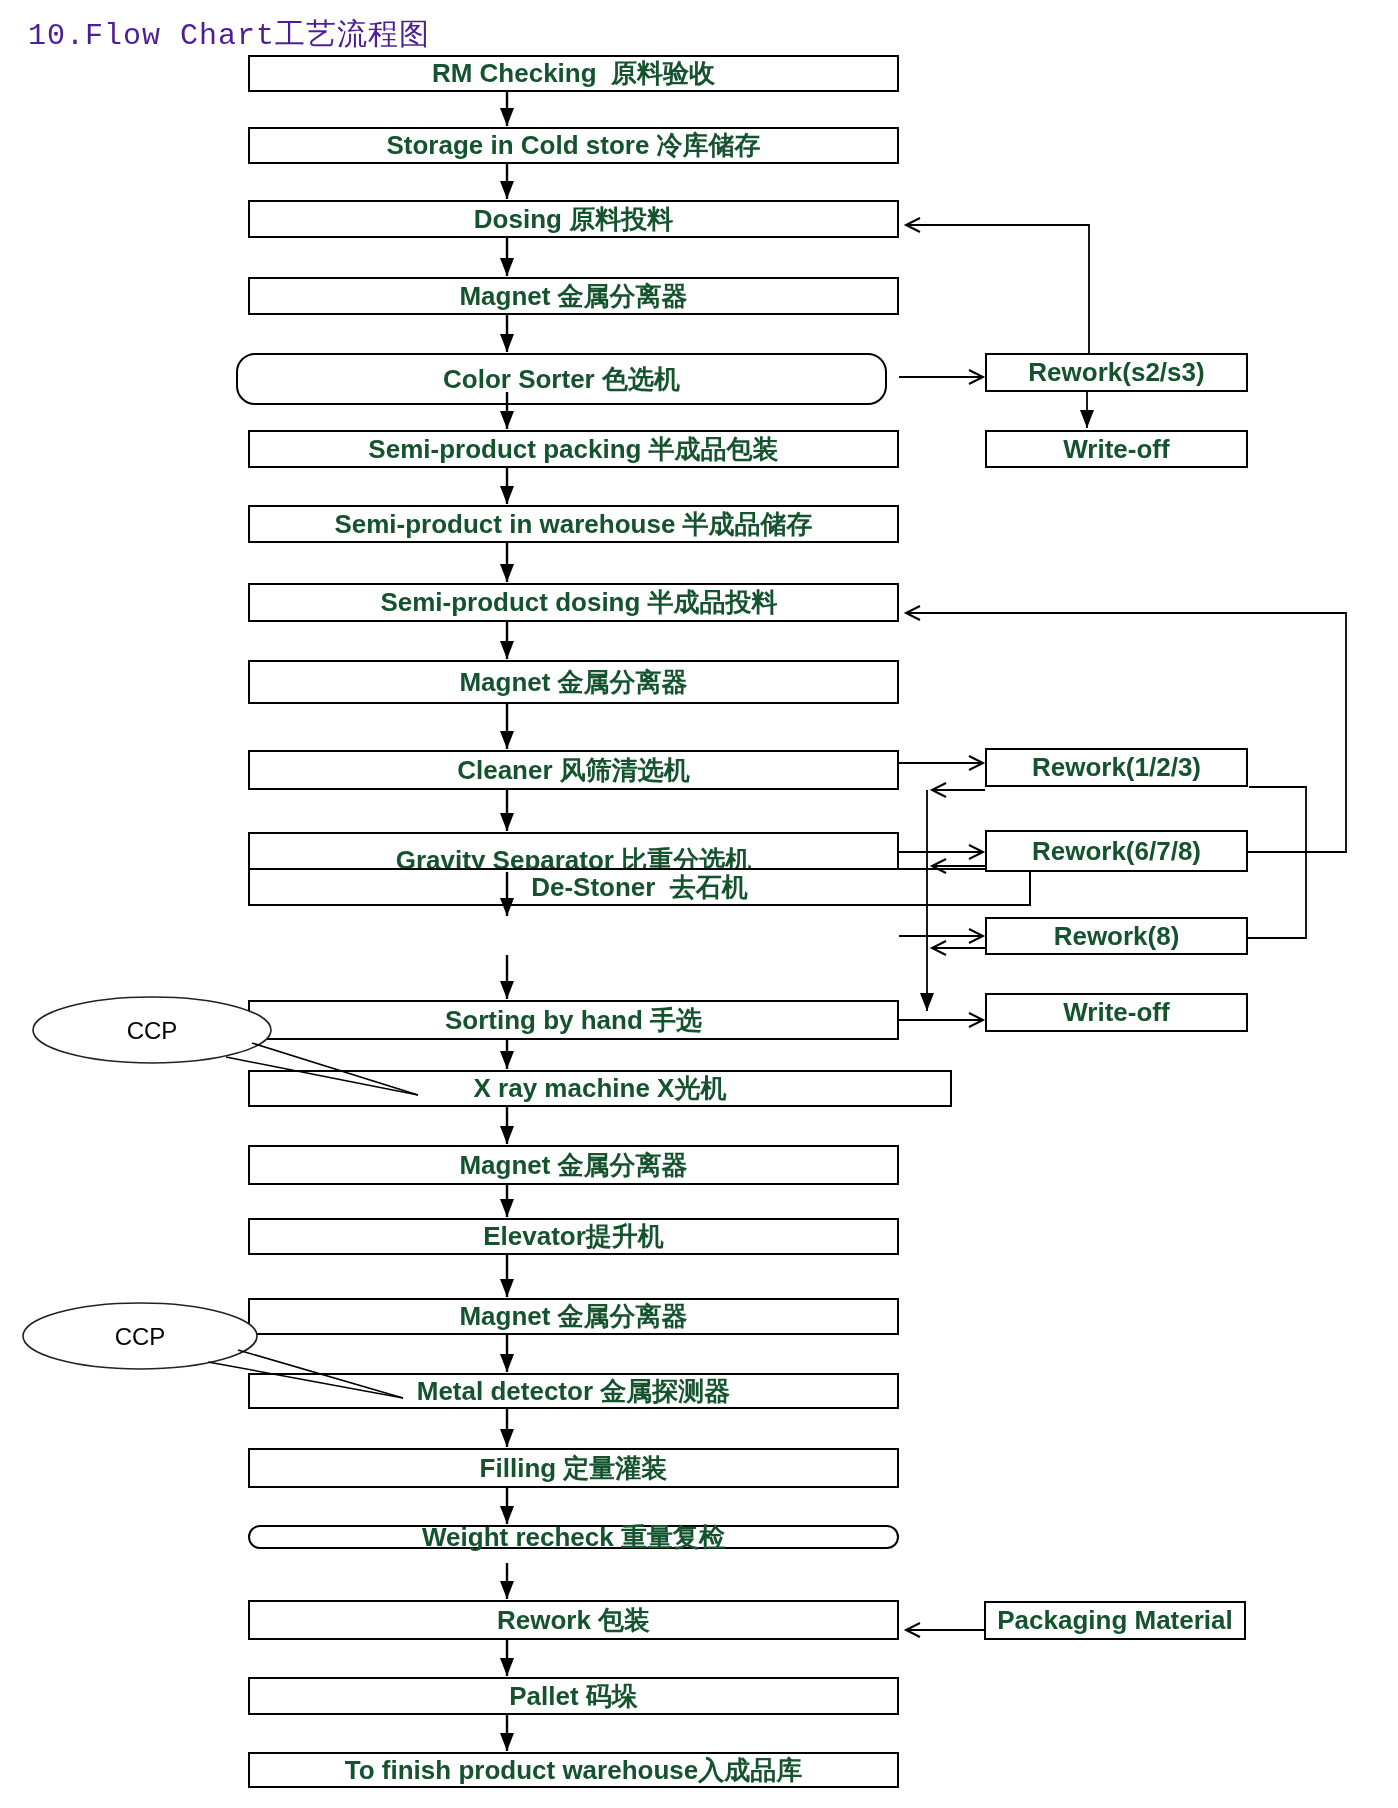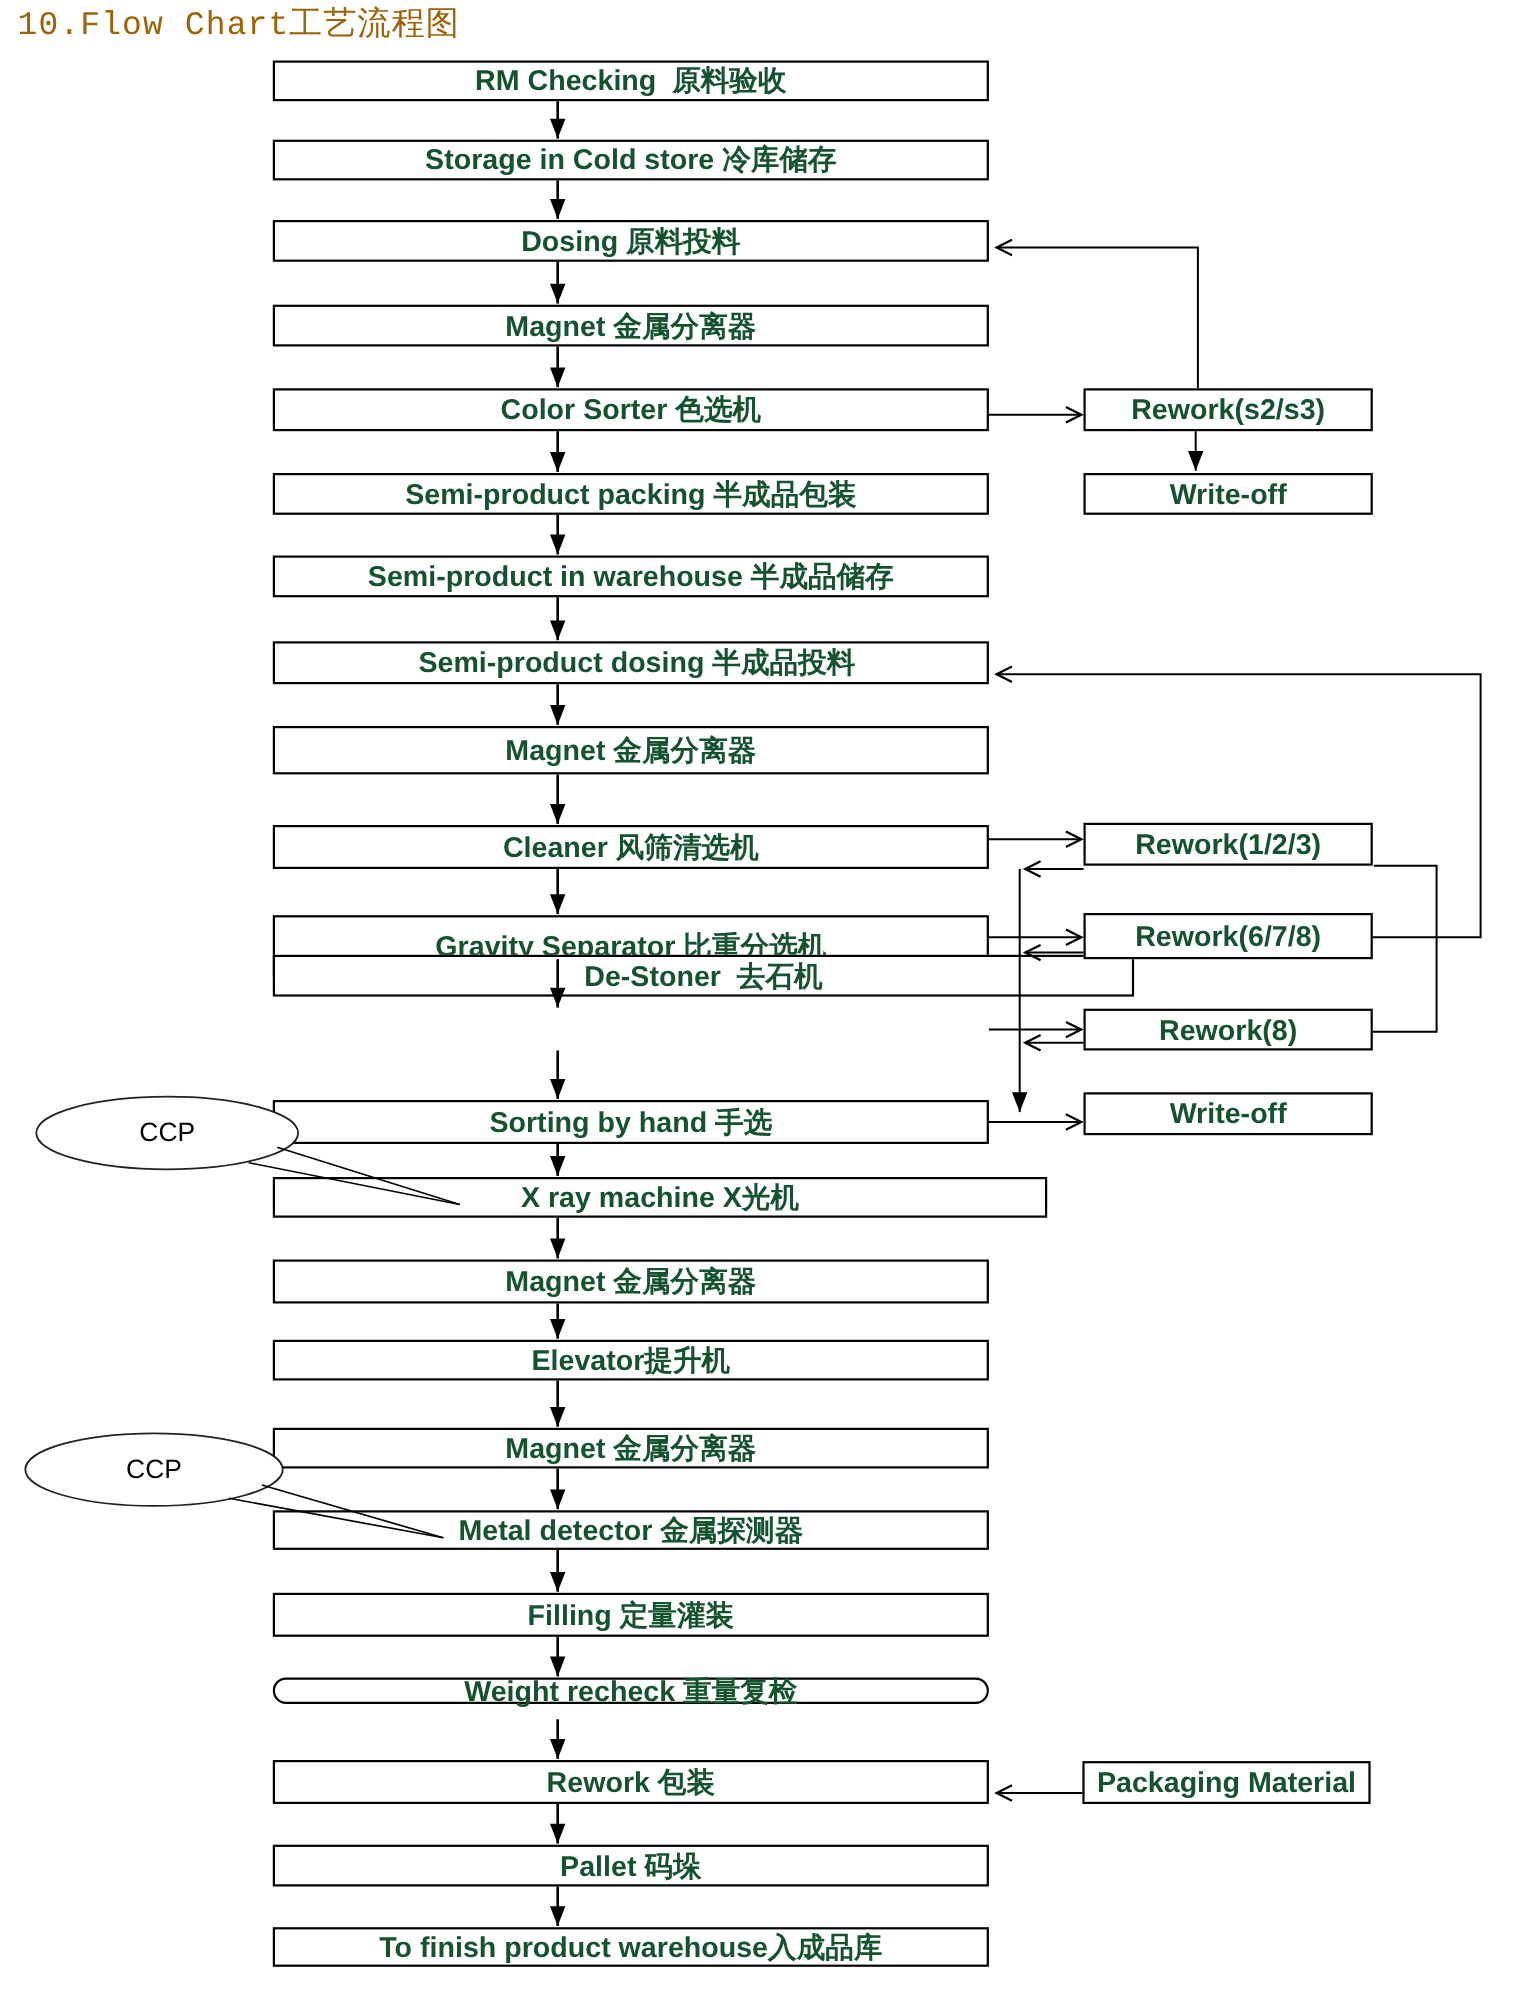--- a/index.html
+++ b/index.html
@@ -1,23 +1,23 @@
 <!DOCTYPE html>
 <html><head>
 <meta charset="utf-8">
 <style>
   html,body{margin:0;padding:0;background:#ffffff;}
   body{
     width:1398px;height:1808px;position:relative;overflow:hidden;
     font-family:"Liberation Sans","DejaVu Sans",sans-serif;color:#000;
   }
   #page-title{
-    position:absolute;left:16px;top:6px;margin:0;
+    position:absolute;left:16px;top:6px;margin:12px;
     font:normal 30px/1.2 "Liberation Mono","DejaVu Sans Mono",monospace;
-    color:#a16207;letter-spacing:1px;white-space:pre;
+    color:#4c1d95;letter-spacing:1px;white-space:pre;
   }
   #diagram{position:absolute;left:0;top:0;width:1398px;height:1808px;}
   .node{
     position:absolute;box-sizing:border-box;border:2px solid #000;background:#fff;
     display:flex;align-items:center;justify-content:center;
     font-weight:bold;font-size:26px;white-space:pre;text-align:center;color:#14532d;
   }
   .node.side{border-width:2px;}
   #wires{position:absolute;left:0;top:0;width:1398px;height:1808px;pointer-events:none;}
   .wire{fill:none;stroke:#000;stroke-width:1.8px;}
@@ -33,21 +33,21 @@
 <body>
 
 <h1 id="page-title">10.Flow Chart工艺流程图</h1>
 
 <div id="diagram">
   <div id="boxes">
       <div class="node main" style="left: 248px; top: 55px; width: 651px; height: 37px;">RM Checking  原料验收</div>
       <div class="node main" style="left: 248px; top: 127px; width: 651px; height: 37px;">Storage in Cold store 冷库储存</div>
       <div class="node main" style="left: 248px; top: 200px; width: 651px; height: 38px;">Dosing 原料投料</div>
       <div class="node main" style="left: 248px; top: 277px; width: 651px; height: 38px;">Magnet 金属分离器</div>
-      <div class="node main" style="left: 248px; top: 353px; width: 651px; height: 39px;">Color Sorter 色选机</div>
+      <div class="node main" style="left: 236px; top: 353px; width: 651px; height: 52px; border-radius: 19px;">Color Sorter 色选机</div>
       <div class="node main" style="left: 248px; top: 430px; width: 651px; height: 38px;">Semi-product packing 半成品包装</div>
       <div class="node main" style="left: 248px; top: 505px; width: 651px; height: 38px;">Semi-product in warehouse 半成品储存</div>
       <div class="node main" style="left: 248px; top: 583px; width: 651px; height: 39px; padding-left: 11px;">Semi-product dosing 半成品投料</div>
       <div class="node main" style="left: 248px; top: 660px; width: 651px; height: 44px;">Magnet 金属分离器</div>
       <div class="node main" style="left: 248px; top: 750px; width: 651px; height: 40px;">Cleaner 风筛清选机</div>
       <div class="node main" style="left: 248px; top: 832px; width: 651px; height: 56px;">Gravity Separator 比重分选机</div>
       <div class="node main" style="left: 248px; top: 868px; width: 783px; height: 38px;">De-Stoner  去石机</div>
       <div class="node main" style="left: 248px; top: 1000px; width: 651px; height: 40px;">Sorting by hand 手选</div>
       <div class="node main" style="left: 248px; top: 1070px; width: 704px; height: 37px;">X ray machine X光机</div>
       <div class="node main" style="left: 248px; top: 1145px; width: 651px; height: 40px;">Magnet 金属分离器</div>

